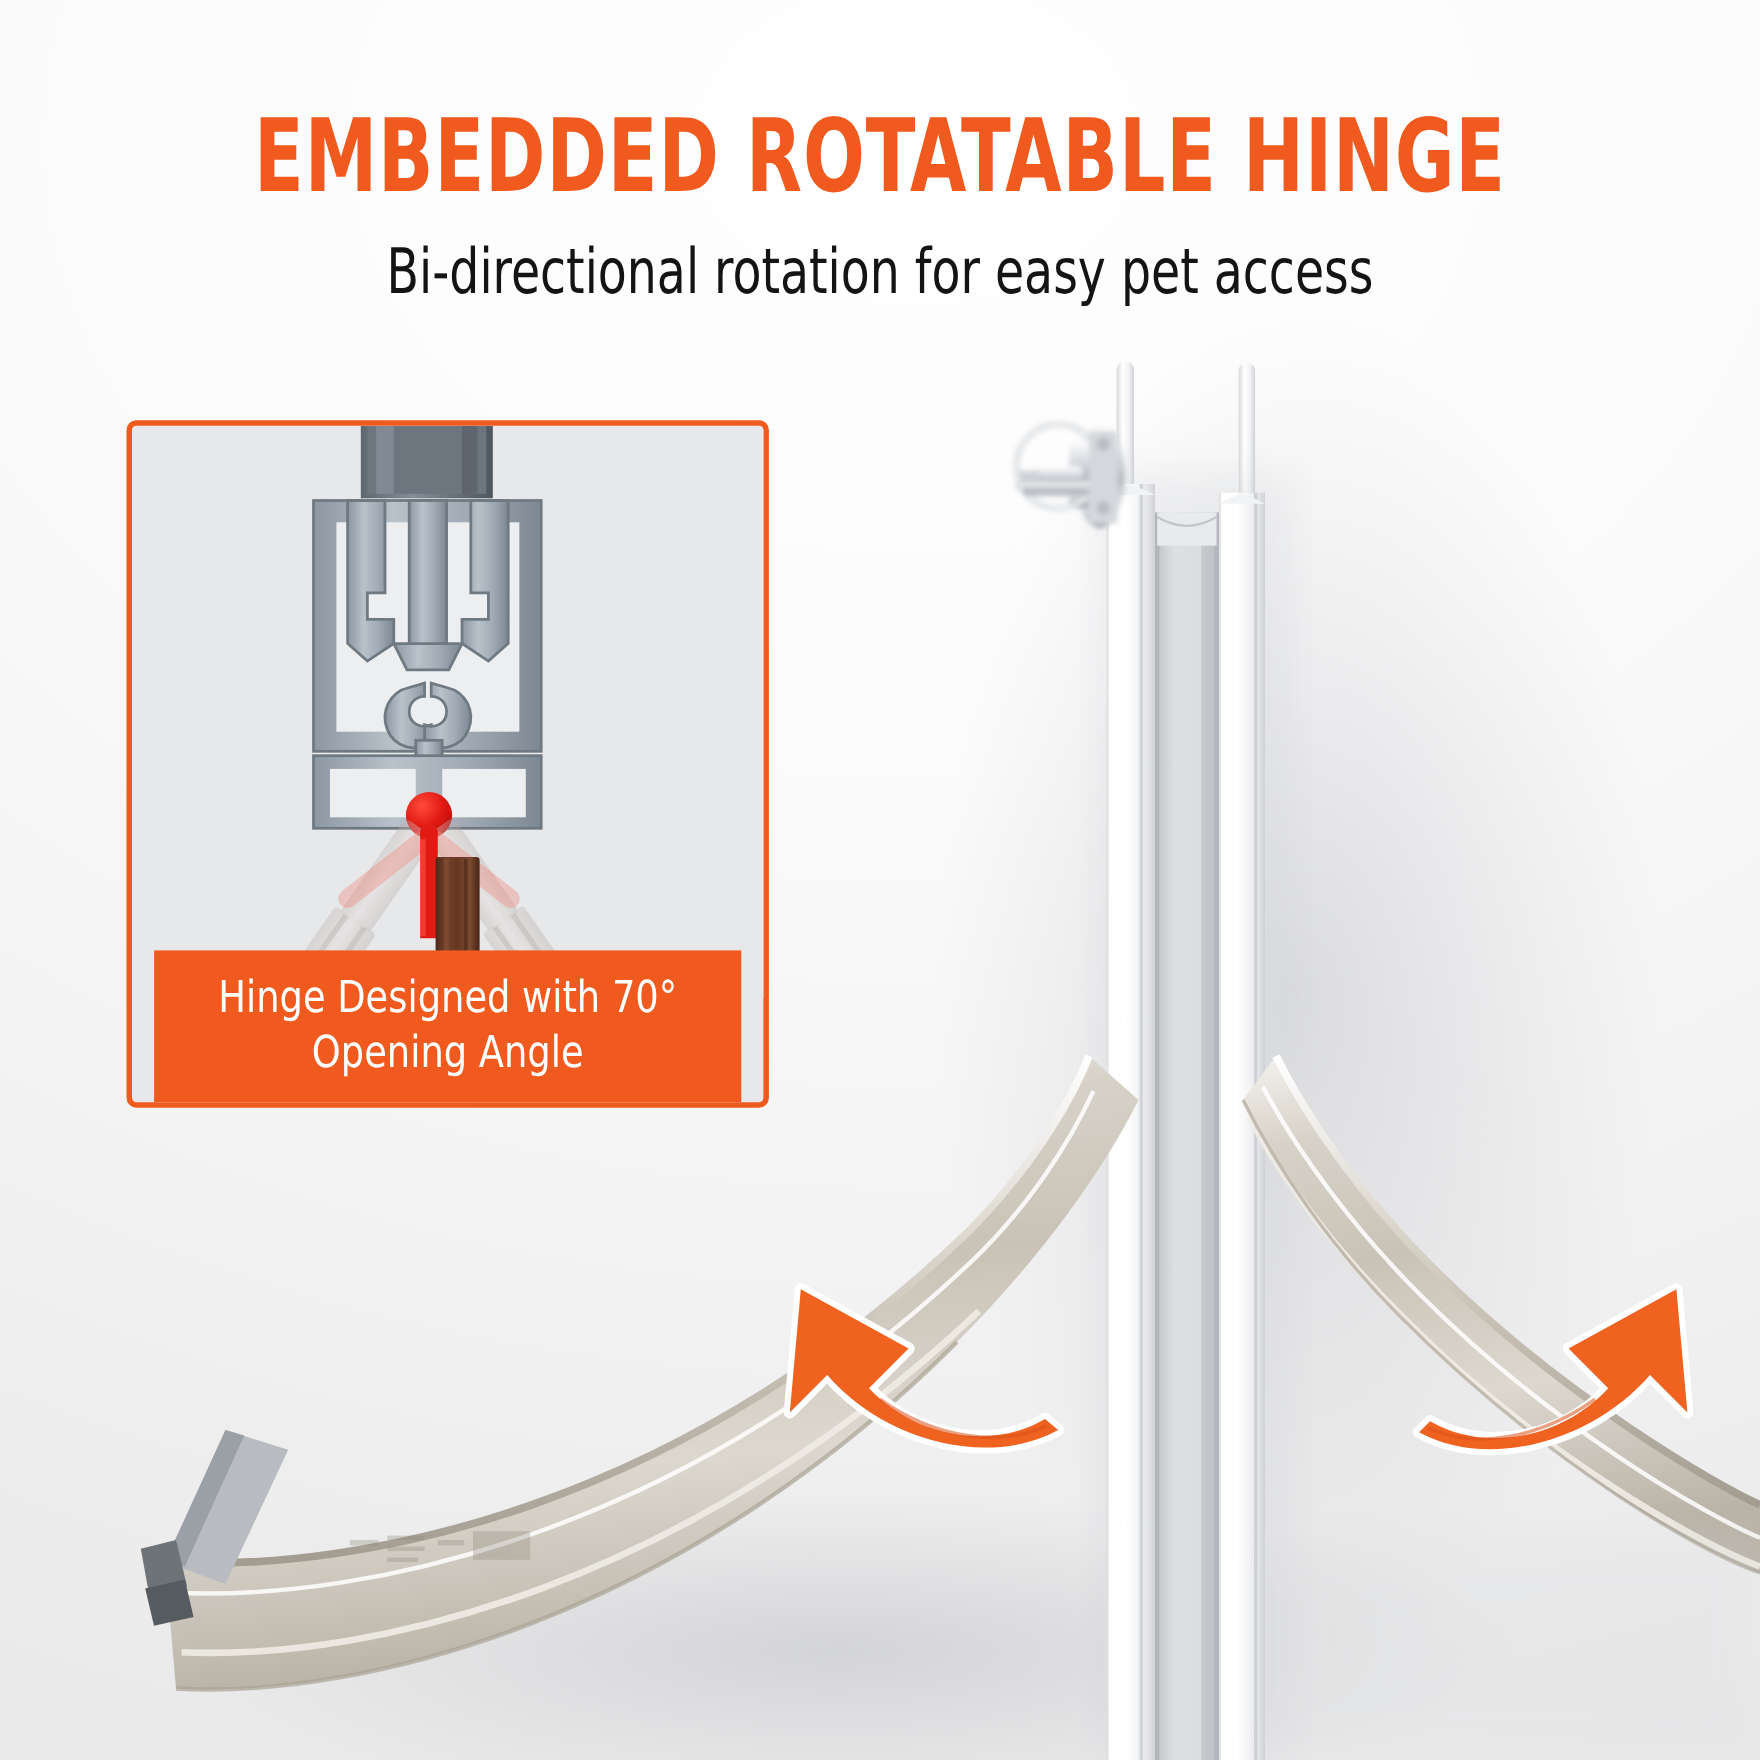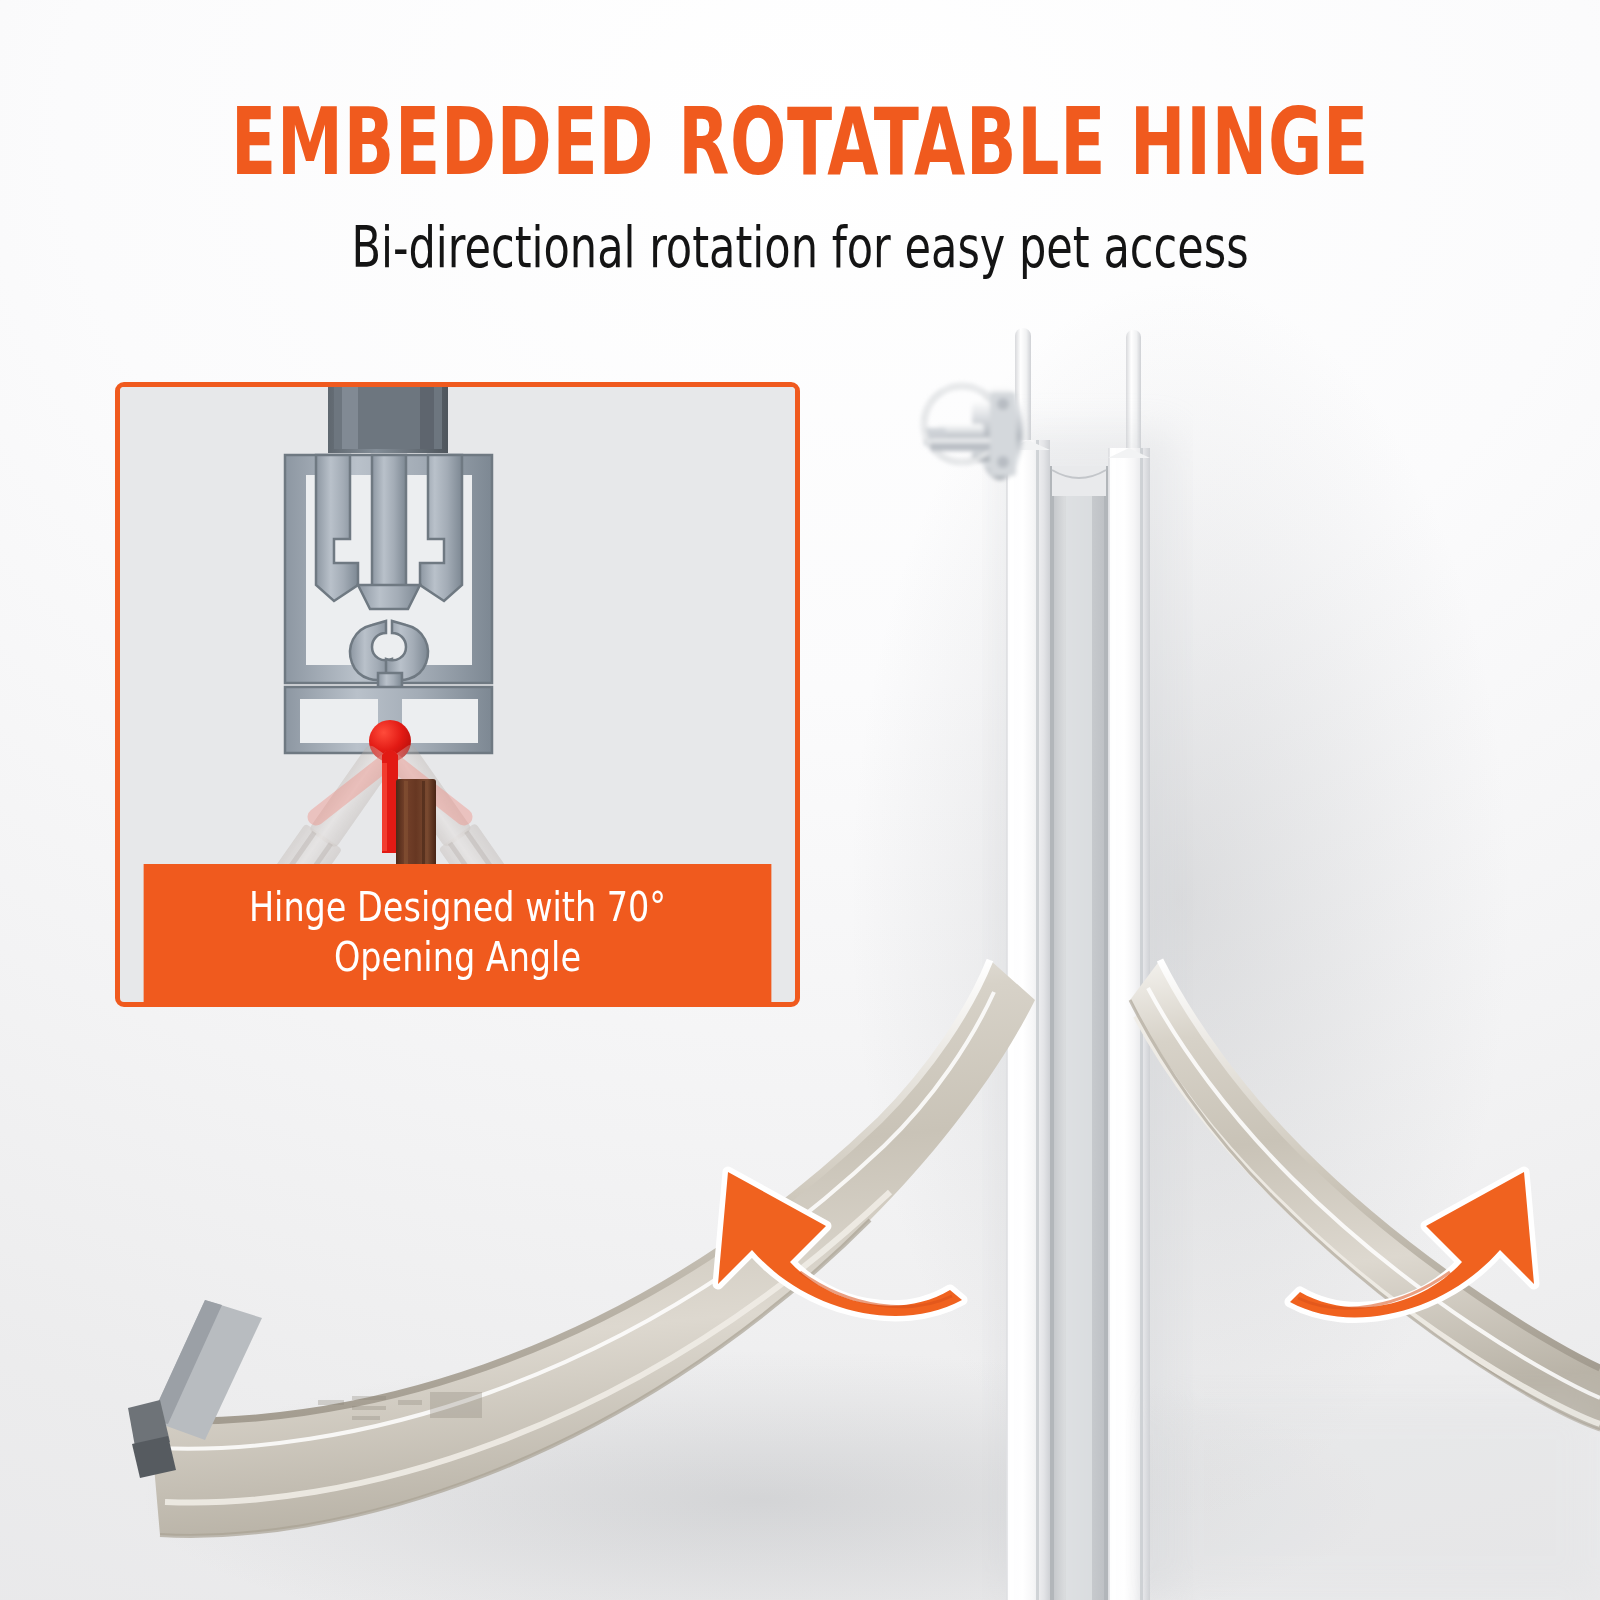--- a/index.html
+++ b/index.html
@@ -42,21 +42,21 @@
     transform-origin:50% 50%;
     white-space:nowrap;
   }
 
   
   #photo{position:absolute;left:0;top:0;width:1600px;height:1600px;}
 
   
   #inset{
     position:absolute;left:115px;top:382px;
-    width:685px;height:625px;
+    width:584px;height:625px;
     border:5px solid #F05A1E;
     border-radius:9px;
     background:#E7E8EA;
     overflow:hidden;
     box-sizing:border-box;
   }
   #inset-figure{position:absolute;left:0;top:0;width:675px;height:520px;}
   #inset-caption{
     position:absolute;left:0;bottom:0;width:100%;
     background:#F05A1E;

